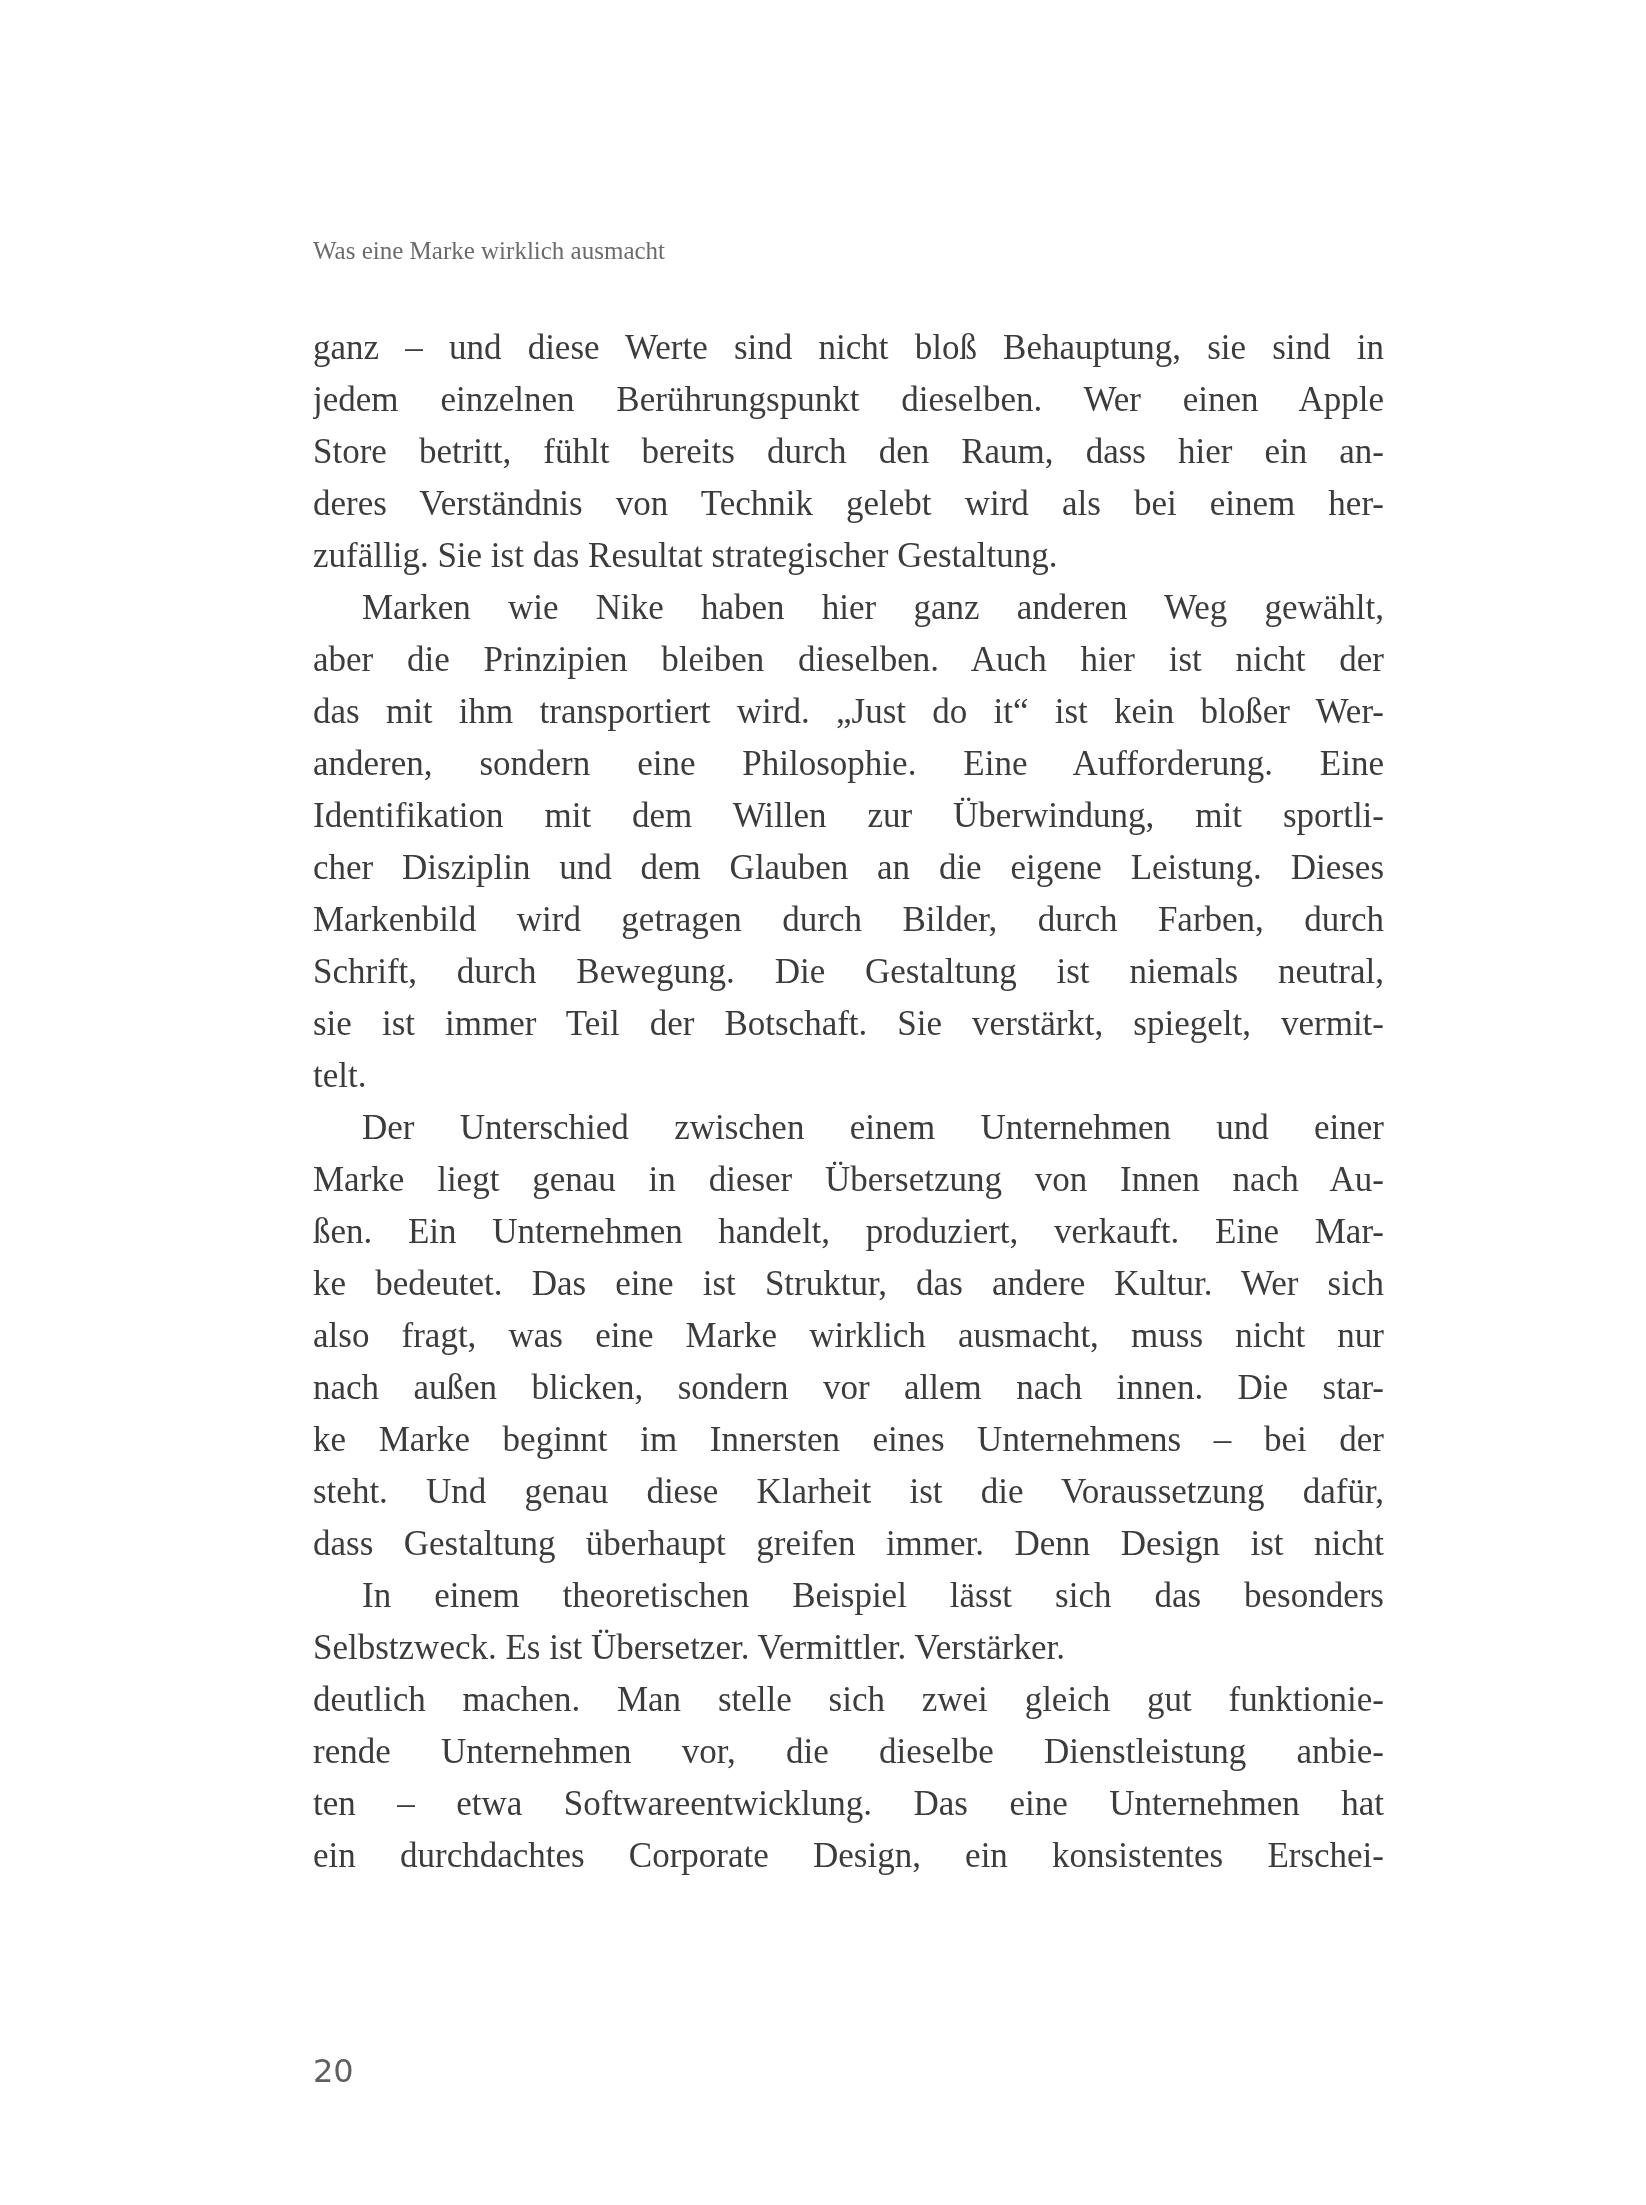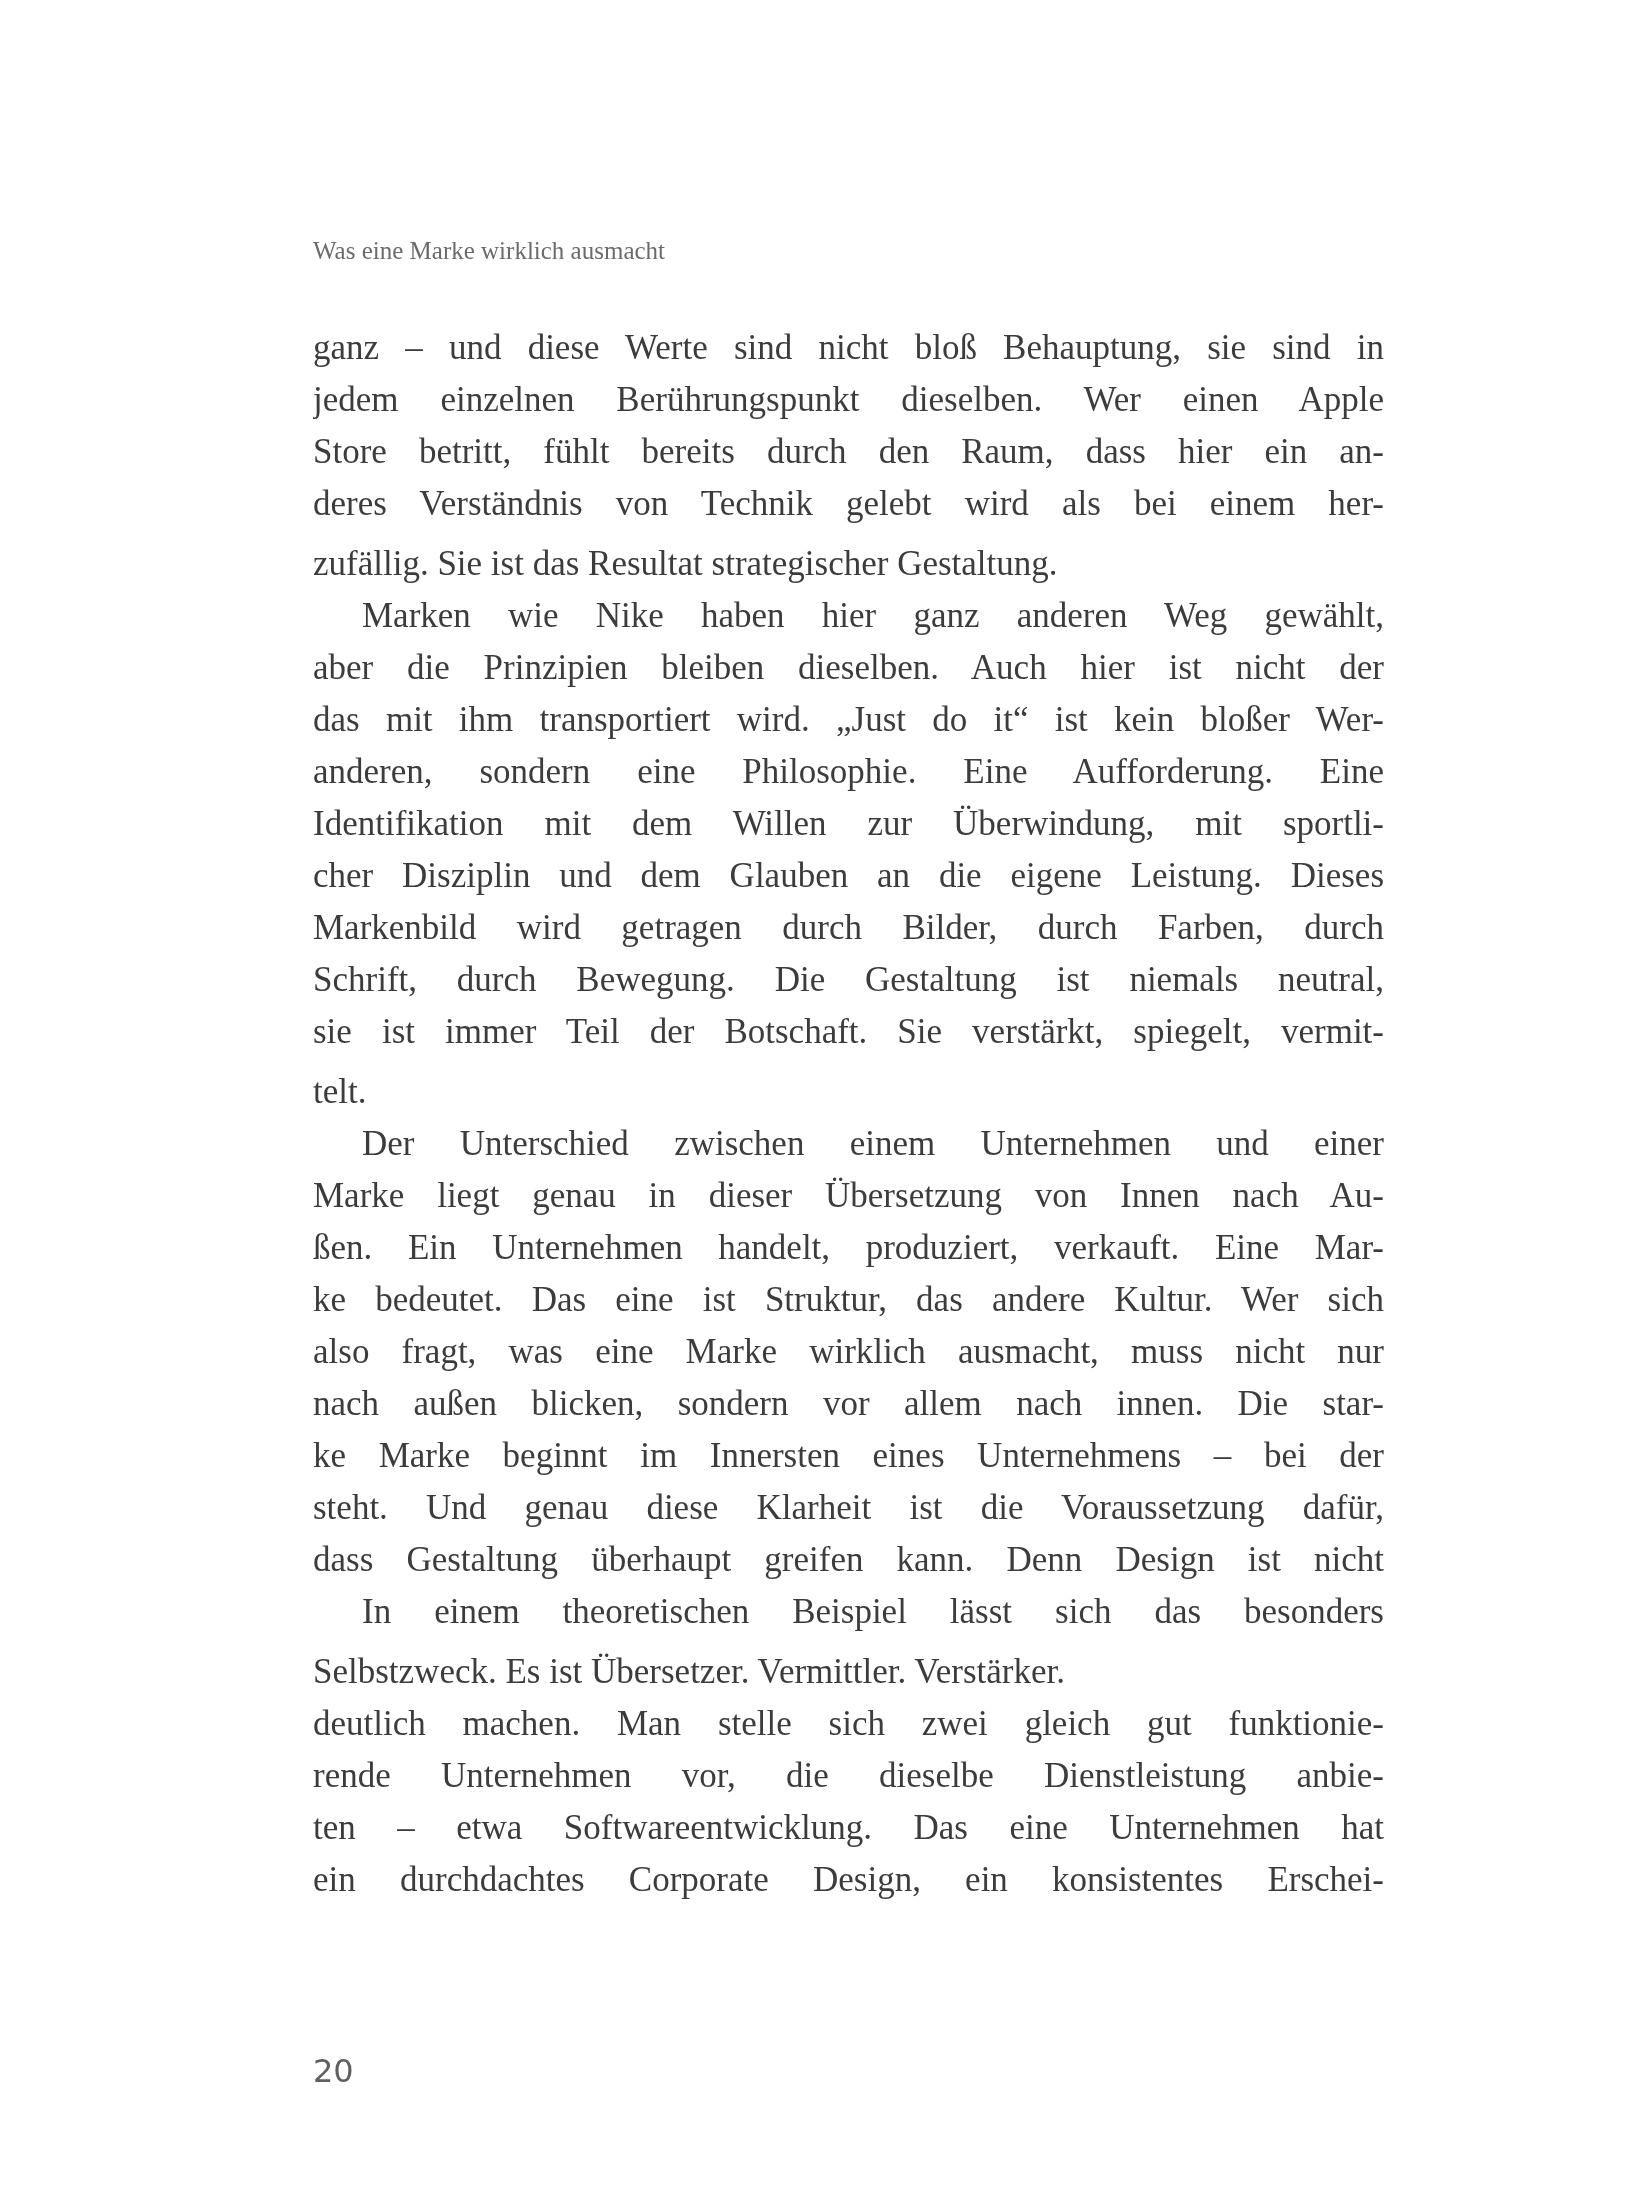--- a/index.html
+++ b/index.html
@@ -38,21 +38,20 @@
   }
   .line {
     height: 52px;
     line-height: 52px;
     overflow: hidden;
     text-align: justify;
     text-align-last: justify;
   }
   .line.para-end {
     text-align-last: left;
-    margin-top: 8px;
   }
   .line.indent {
     text-indent: 49px;
   }
   .page-number {
     position: absolute;
     left: 313px;
     top: 2059px;
     font-family: "DejaVu Sans", "Liberation Sans", sans-serif;
     font-size: 32px;
@@ -83,21 +82,21 @@
       <div class="line">sie ist immer Teil der Botschaft. Sie verstärkt, spiegelt, vermit-</div>
       <div class="line para-end">telt.</div>
       <div class="line indent">Der Unterschied zwischen einem Unternehmen und einer</div>
       <div class="line">Marke liegt genau in dieser Übersetzung von Innen nach Au-</div>
       <div class="line">ßen. Ein Unternehmen handelt, produziert, verkauft. Eine Mar-</div>
       <div class="line">ke bedeutet. Das eine ist Struktur, das andere Kultur. Wer sich</div>
       <div class="line">also fragt, was eine Marke wirklich ausmacht, muss nicht nur</div>
       <div class="line">nach außen blicken, sondern vor allem nach innen. Die star-</div>
       <div class="line">ke Marke beginnt im Innersten eines Unternehmens – bei der</div>
       <div class="line">steht. Und genau diese Klarheit ist die Voraussetzung dafür,</div>
-      <div class="line">dass Gestaltung überhaupt greifen kann. Denn Design ist nicht</div>
+      <div class="line">dass Gestaltung überhaupt greifen immer. Denn Design ist nicht</div>
       <div class="line indent">In einem theoretischen Beispiel lässt sich das besonders</div>
       <div class="line para-end">Selbstzweck. Es ist Übersetzer. Vermittler. Verstärker.</div>
       <div class="line">deutlich machen. Man stelle sich zwei gleich gut funktionie-</div>
       <div class="line">rende Unternehmen vor, die dieselbe Dienstleistung anbie-</div>
       <div class="line">ten – etwa Softwareentwicklung. Das eine Unternehmen hat</div>
       <div class="line">ein durchdachtes Corporate Design, ein konsistentes Erschei-</div>
     </div>
 
   <div class="page-number">20</div>
 </div>

